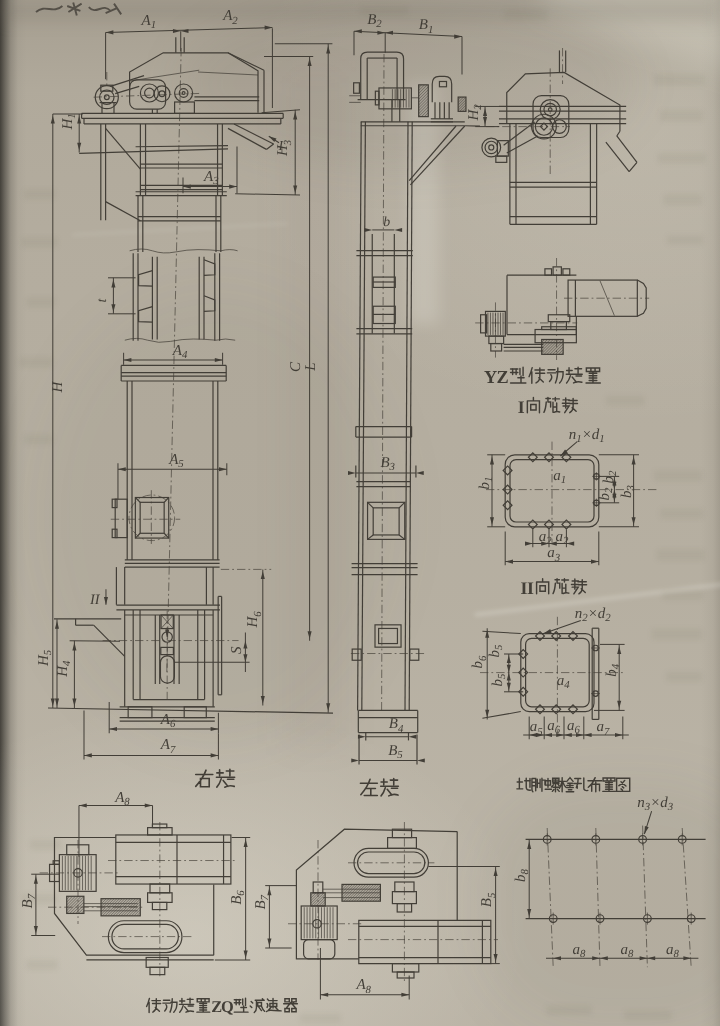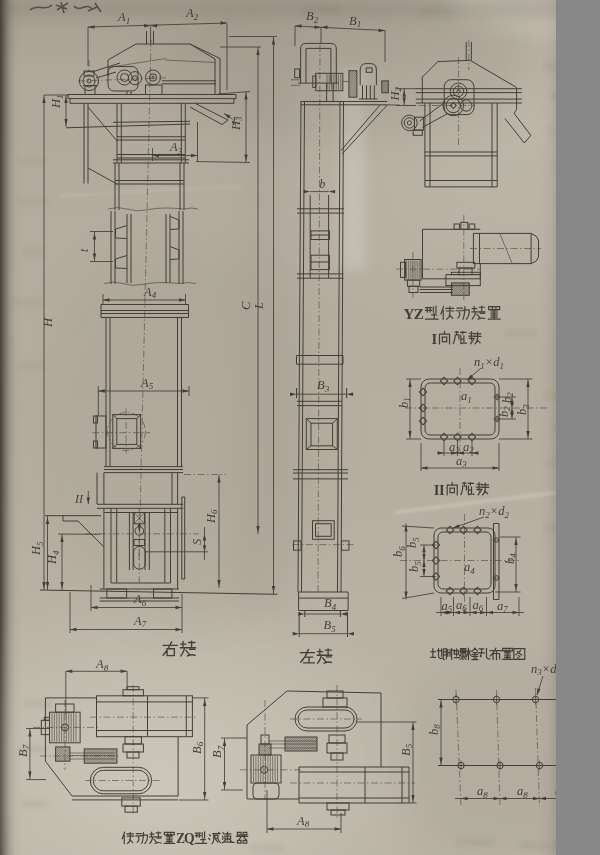--- a/index.html
+++ b/index.html
@@ -1,15 +1,15 @@
 <!DOCTYPE html>
 <html><head><meta charset="utf-8">
 <style>
 html,body{margin:0;padding:0;background:#888;}
-#page{position:relative;width:556px;height:855px;overflow:hidden;
+#page{position:relative;width:600px;height:855px;overflow:hidden;
 background:
  radial-gradient(400px 280px at 160px 780px, rgba(255,253,242,.26), rgba(255,253,242,0) 70%),
  radial-gradient(480px 360px at 530px 105px, rgba(255,252,240,.15), rgba(255,252,240,0) 70%),
  linear-gradient(270deg, rgba(95,89,78,.22) 0px, rgba(120,114,102,.10) 6px, rgba(170,165,152,0) 16px),
  linear-gradient(90deg, rgba(48,46,41,.85) 0px, rgba(48,46,41,.55) 4px, rgba(95,91,83,.34) 9px, rgba(140,135,124,.14) 15px, rgba(170,165,152,0) 22px),
  linear-gradient(180deg, rgba(112,104,90,.22) 0%, rgba(142,135,120,.12) 9%, rgba(158,150,136,.05) 26%, rgba(196,191,178,.07) 58%, rgba(226,222,210,.13) 83%, rgba(220,215,203,.12) 100%),
  #b5aea0;
 font-family:"Liberation Serif", serif;}
 .blur{position:absolute;inset:0;filter:blur(2.2px);}
 .crease{position:absolute;background:rgba(255,255,248,.24);filter:blur(1.6px);}

